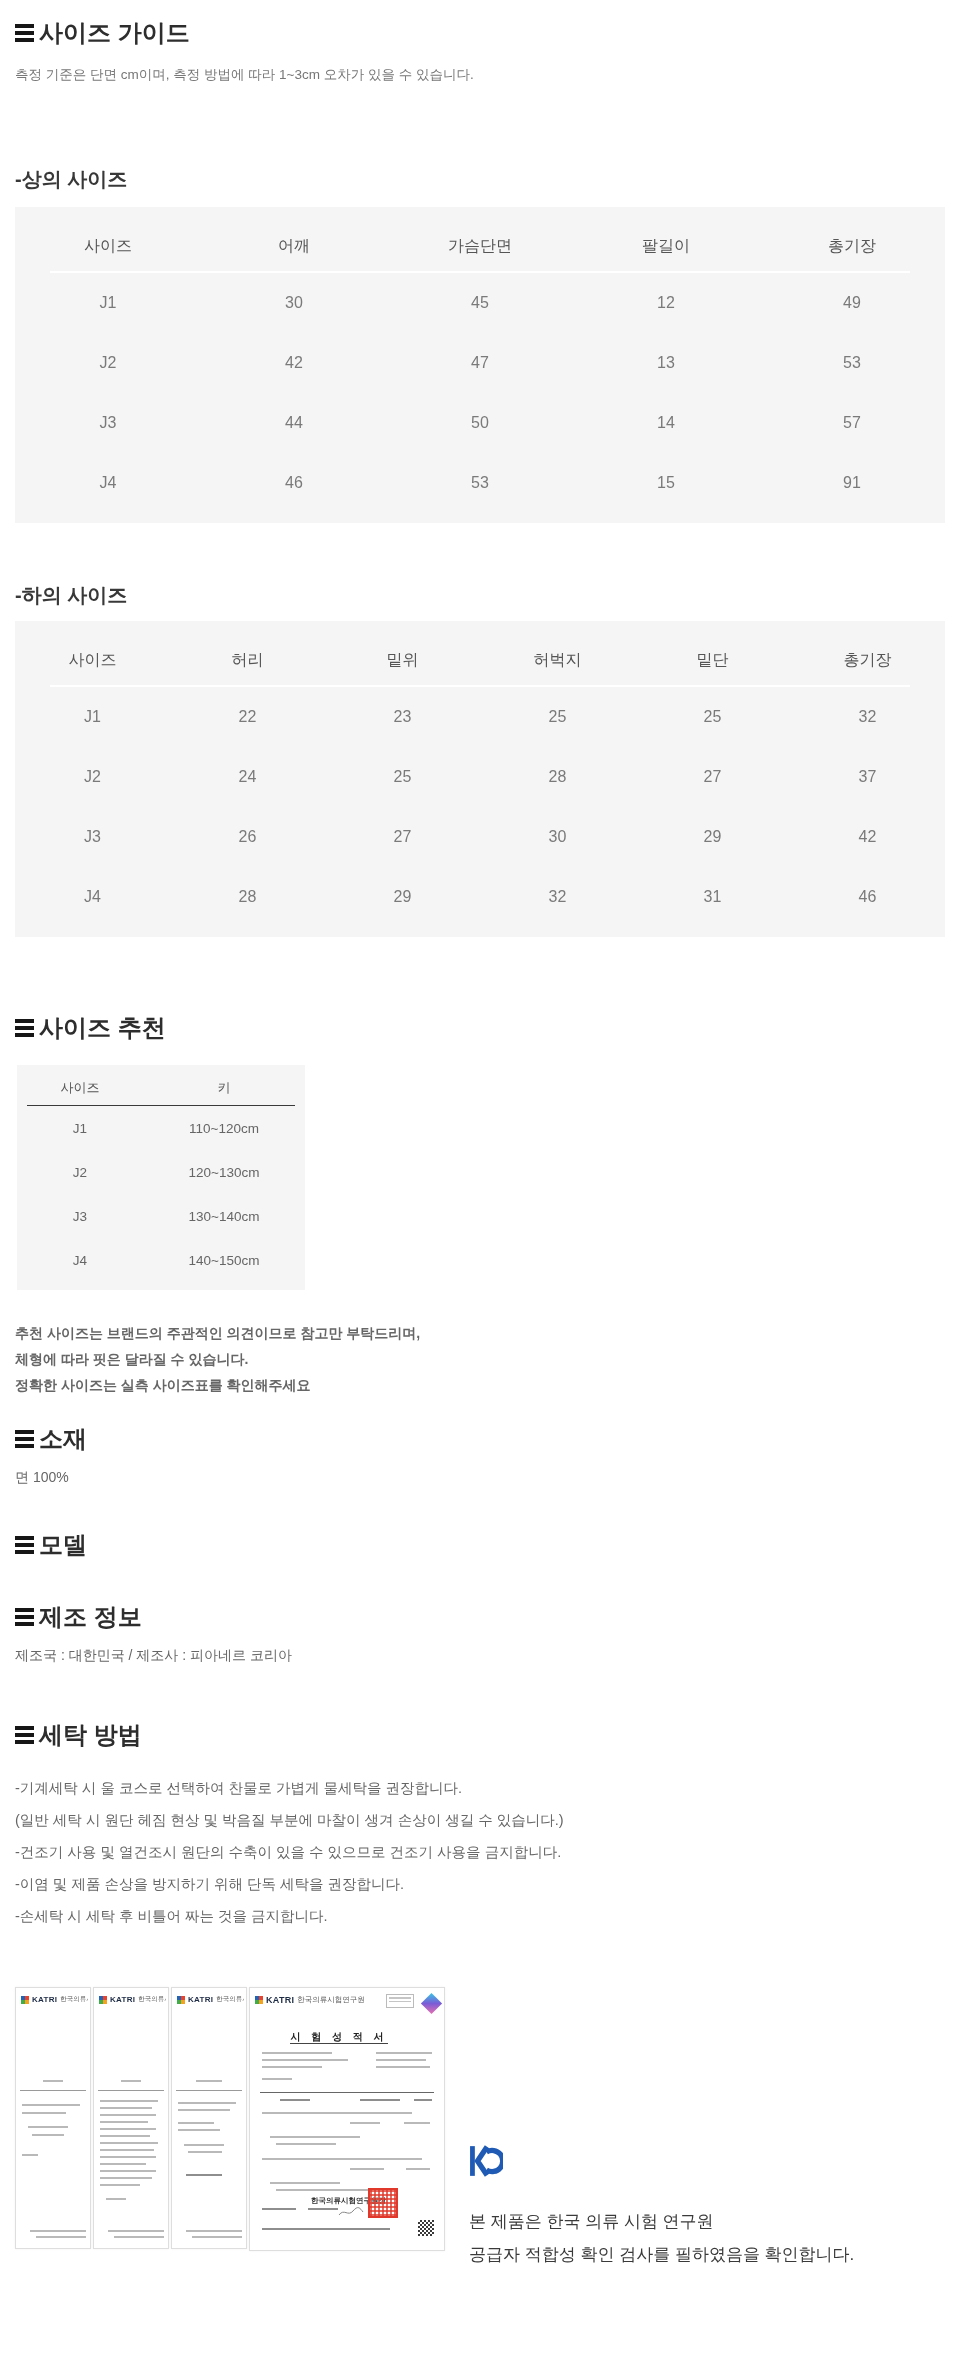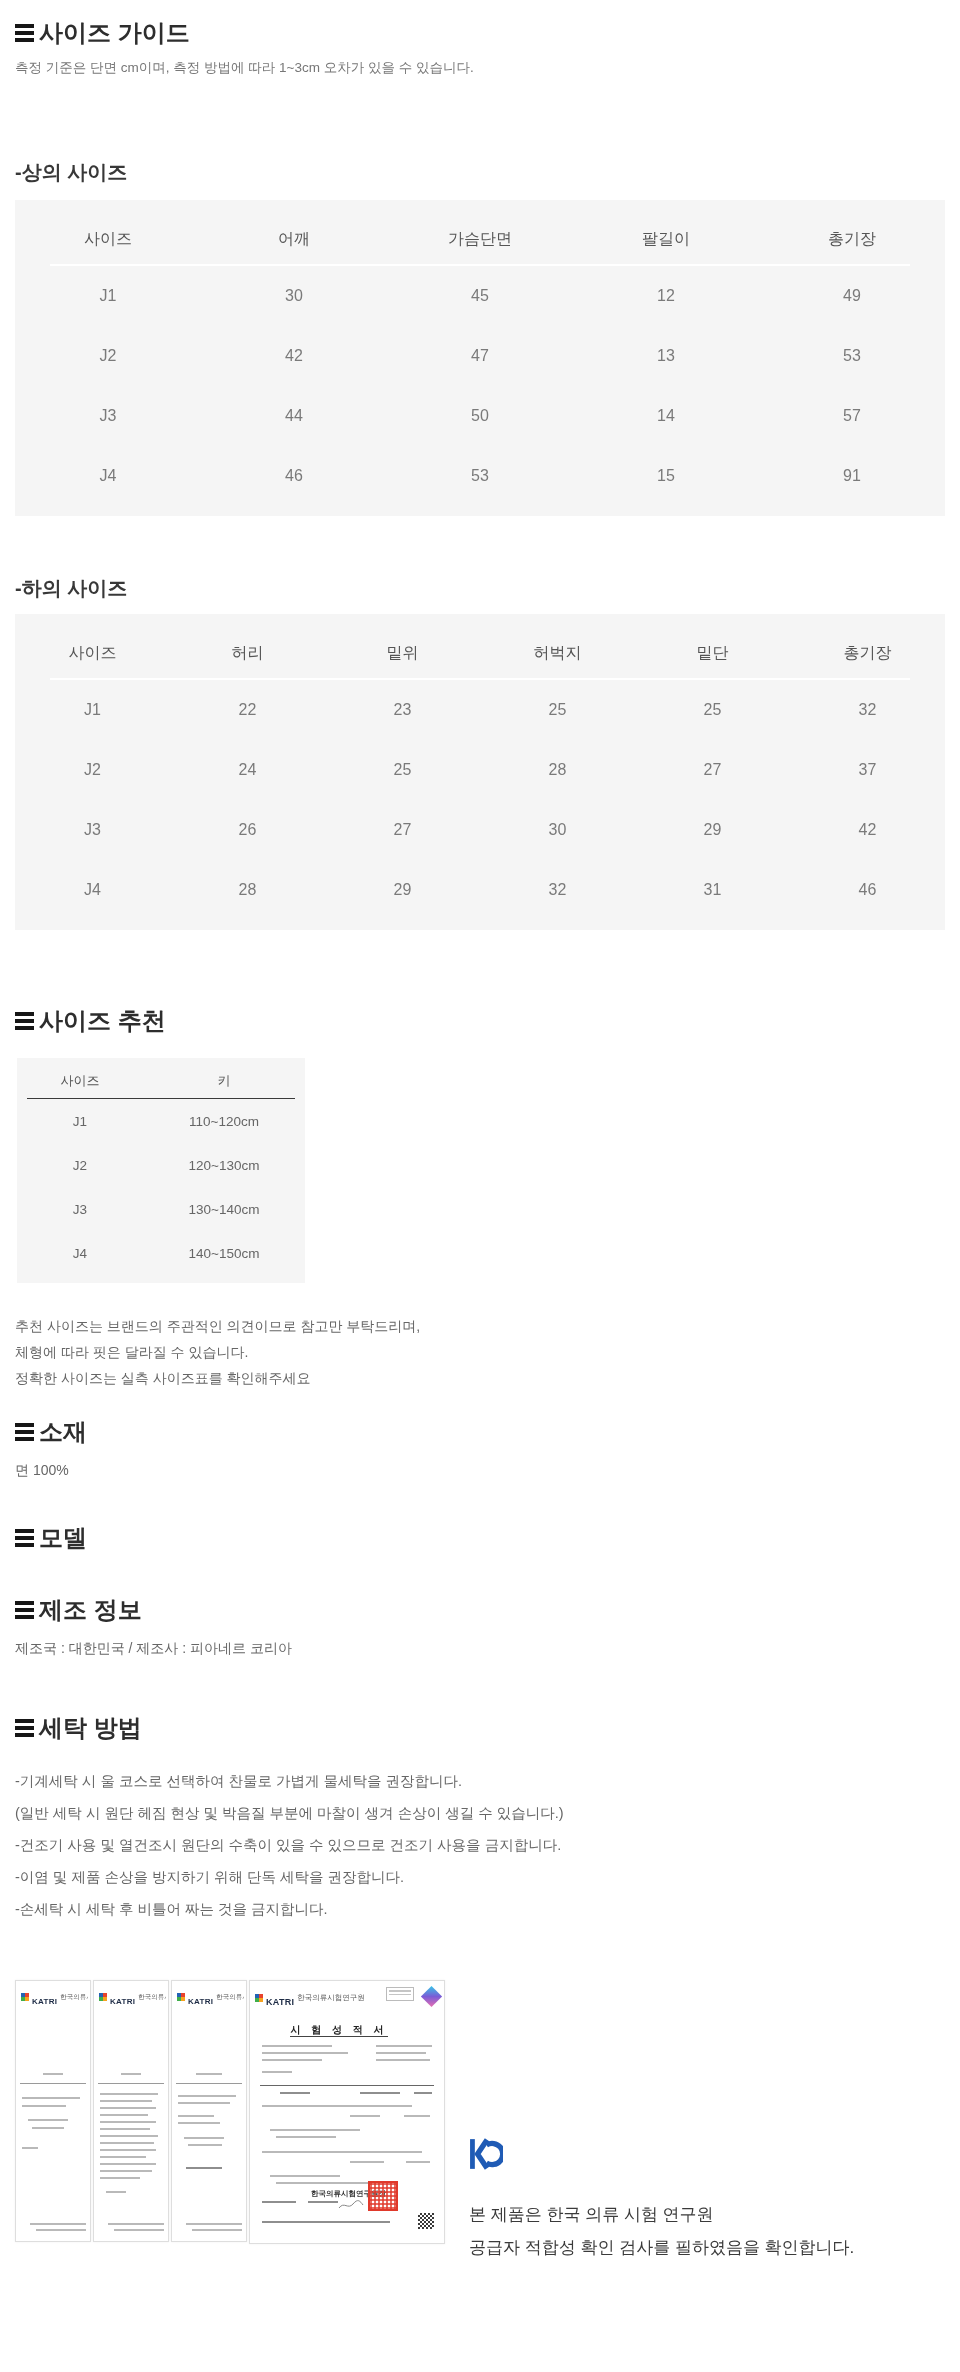--- a/index.html
+++ b/index.html
@@ -4,56 +4,56 @@
 <style>
   html,body{margin:0;padding:0;background:#fff;}
   body{width:960px;font-family:"Liberation Sans","DejaVu Sans",sans-serif;color:#333;}
   .content{padding:18px 15px 56px 15px;}
 
   
   .sec-head{display:flex;align-items:center;gap:5px;font-size:24px;font-weight:700;color:#2d2d2d;line-height:30px;}
   .bullet{display:inline-block;width:19px;height:18px;background:repeating-linear-gradient(to bottom,#161616 0 4px,transparent 4px 7px);}
   .sub-head{font-size:20px;font-weight:600;color:#383838;line-height:24px;}
 
-  .subtitle{margin-top:12px;font-size:13.5px;color:#777;line-height:16px;}
+  .subtitle{margin-top:19px;font-size:13.5px;color:#777;line-height:16px;}
 
   
   .big-table{background:#f5f5f5;margin-top:16px;padding:14px 0 10px 0;}
   .bt-row{display:flex;align-items:center;height:60px;}
   .bt-row.head{height:50px;}
   .bt-cell{flex:1;text-align:center;font-size:16px;color:#7a7a7a;}
   .bt-row.head .bt-cell{color:#555;}
   .bt-sep{height:2px;background:#ffffff;margin:0 35px;}
 
   
   .small-table{width:288px;background:#f5f5f5;margin-top:22px;margin-left:2px;padding:6px 0 8px 0;}
   .st-row{display:flex;align-items:center;height:44px;font-size:13.5px;color:#666;}
   .st-row.head{height:34px;font-size:13px;color:#555;}
   .st-c1{width:126px;text-align:center;}
   .st-c2{flex:1;text-align:center;}
   .st-sep{height:1px;background:#3a3a3a;margin:0 10px;}
 
-  .notes{margin-top:30px;}
+  .notes{margin-top:30px;font-weight:bold;}
   .note-line{font-size:14px;color:#666;line-height:26px;}
 
   .sec-value{margin-top:14px;font-size:14px;color:#666;line-height:18px;}
   .model-lines{margin-top:12px;}
   .model-line{font-size:14.5px;color:#5a5a5a;line-height:30px;}
   .wash-lines{margin-top:22px;}
   .wash-line{font-size:14.5px;color:#666;line-height:32px;}
 
   
   .cert-row{display:flex;align-items:flex-start;margin-top:55px;}
   .cert{position:relative;background:#fff;border:1px solid #dedede;box-shadow:0 0 2px rgba(0,0,0,.06);}
   .cert.small{width:74px;height:260px;margin-right:2px;overflow:hidden;}
   .cert.big{width:194px;height:262px;}
   .c-head{position:absolute;top:7px;left:5px;display:flex;align-items:center;gap:3px;white-space:nowrap;overflow:hidden;}
   .cert.small .c-head{right:2px;}
   .katri-sq{width:8px;height:8px;flex:0 0 auto;background:conic-gradient(#e8432c 0 25%,#f6a21f 0 50%,#3fae4a 0 75%,#2363b4 0);}
-  .katri-txt{font-size:8px;font-weight:800;color:#1d2b45;letter-spacing:.3px;margin-top:9px;}
+  .katri-txt{font-size:8px;font-weight:800;color:#1d2b45;letter-spacing:.3px;}
   .katri-kor{font-size:6.5px;color:#555;}
   .cert.big .katri-txt{font-size:9px;}
   .cert.big .katri-kor{font-size:7.5px;}
   .bar{position:absolute;height:2px;background:#b9b9b9;}
   .bar.dk{background:#8e8e8e;}
   .hline{position:absolute;height:1px;background:#9a9a9a;}
   .c-title{position:absolute;top:42px;left:0;right:16px;text-align:center;font-size:10px;font-weight:700;letter-spacing:4px;color:#222;}
   .c-title span{border-bottom:1px solid #444;padding-bottom:1px;}
   .c-signer{position:absolute;bottom:44px;right:58px;font-size:7.5px;font-weight:700;color:#333;white-space:nowrap;}
   .stamp{position:absolute;width:26px;height:26px;border:2px solid #e0392b;background:

